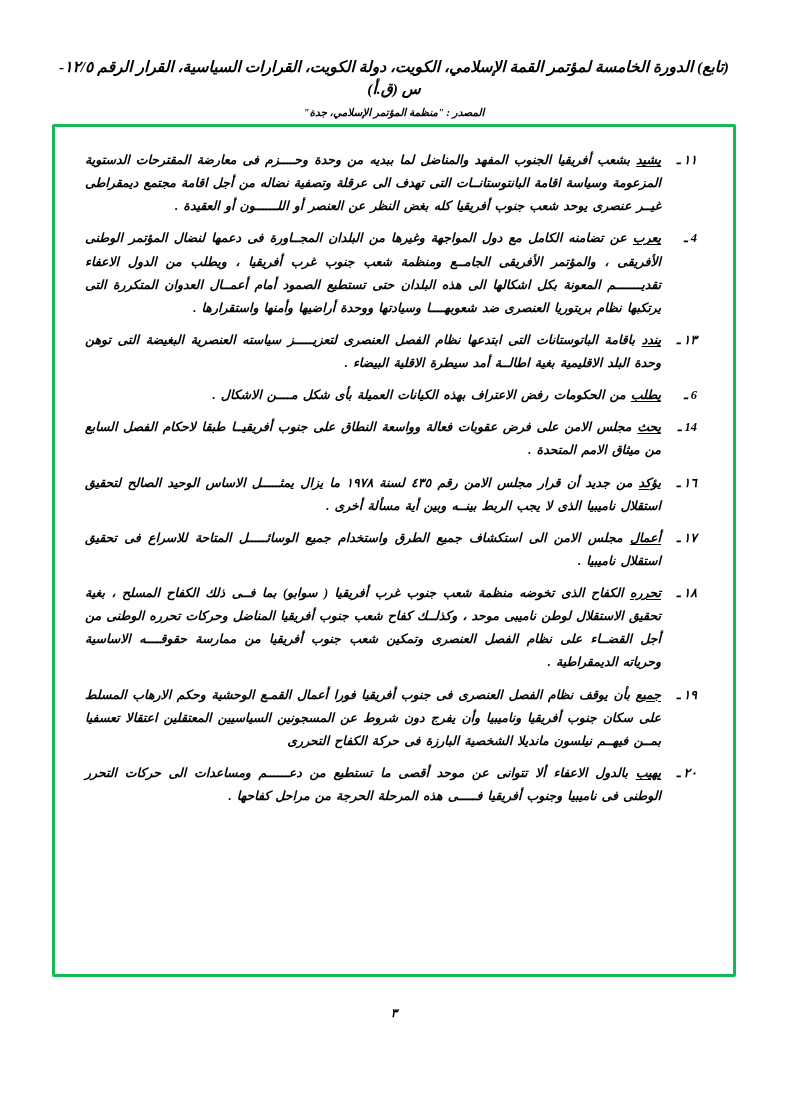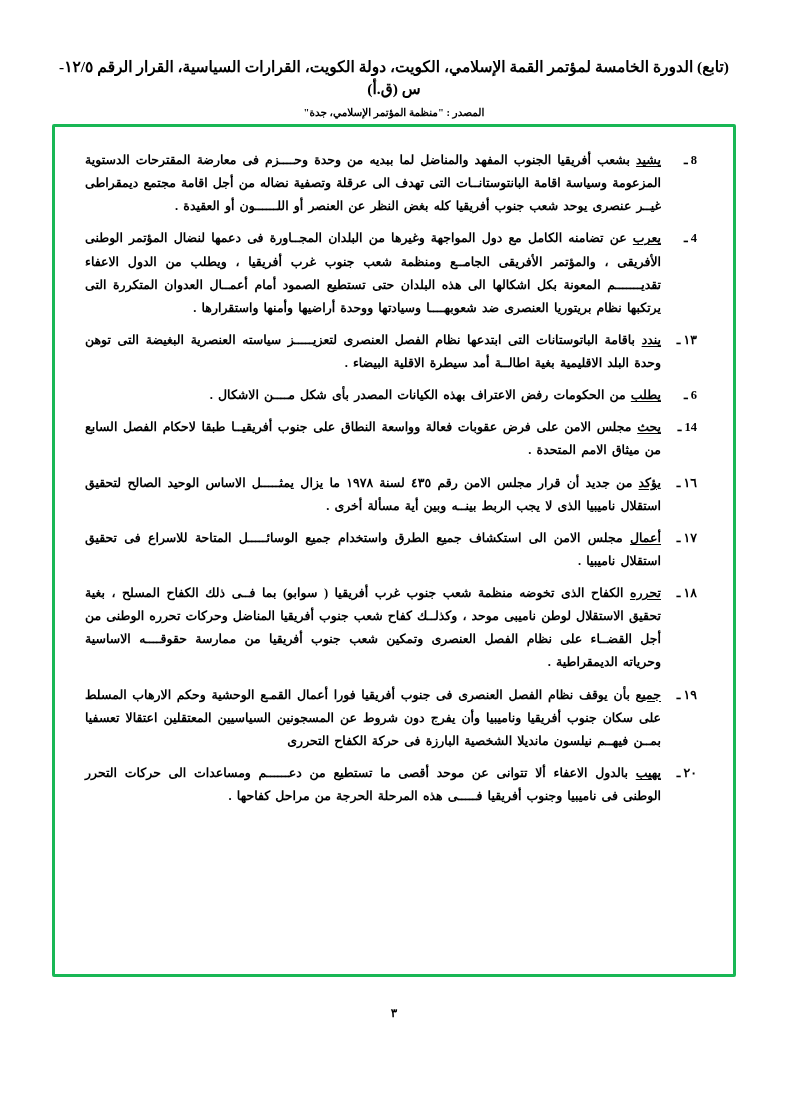--- a/index.html
+++ b/index.html
@@ -14,20 +14,21 @@
     color: #000000;
     position: relative;
     overflow: hidden;
   }
 
   .page {
     position: relative;
     width: 788px;
     height: 1099px;
     box-sizing: border-box;
+    font-style: italic;
   }
 
   
   .header {
     padding: 56px 52px 0 52px;
     text-align: center;
   }
   .header-title {
     font-size: 15.5px;
     font-weight: bold;
@@ -108,37 +109,37 @@
 
   <div class="header">
     <div class="header-title">(تابع) الدورة الخامسة لمؤتمر القمة الإسلامي، الكويت، دولة الكويت، القرارات السياسية، القرار الرقم ١٢/٥-س (ق.أ)</div>
     <div class="header-source">المصدر : "منظمة المؤتمر الإسلامي، جدة"</div>
   </div>
 
   <div class="frame">
     <div class="frame-inner">
 
       <div class="item">
-        <div class="item-num">8 ـ</div>
+        <div class="item-num">١١ ـ</div>
         <div class="item-body"><span class="verb">يشيد</span> <span>بشعب أفريقيا الجنوب المفهد والمناضل لما ببديه من وحدة وحــــزم فى معارضة المقترحات الدستوية المزعومة وسياسة اقامة البانتوستانــات التى تهدف الى عرقلة وتصفية نضاله من أجل اقامة مجتمع ديمقراطى غيــر عنصرى يوحد شعب جنوب أفريقيا كله بغض النظر عن العنصر أو اللــــــون أو العقيدة .</span></div>
       </div>
 
       <div class="item">
         <div class="item-num">4 ـ</div>
         <div class="item-body"><span class="verb">يعرب</span> <span>عن تضامنه الكامل مع دول المواجهة وغيرها من البلدان المجــاورة فى دعمها لنضال المؤتمر الوطنى الأفريقى ، والمؤتمر الأفريقى الجامــع ومنظمة شعب جنوب غرب أفريقيا ، ويطلب من الدول الاعفاء تقديـــــــم المعونة بكل اشكالها الى هذه البلدان حتى تستطيع الصمود أمام أعمــال العدوان المتكررة التى يرتكبها نظام بريتوريا العنصرى ضد شعوبهــــا وسيادتها ووحدة أراضيها وأمنها واستقرارها .</span></div>
       </div>
 
       <div class="item">
         <div class="item-num">١٣ ـ</div>
         <div class="item-body"><span class="verb">يندد</span> <span>باقامة الباتوستانات التى ابتدعها نظام الفصل العنصرى لتعزيـــــز سياسته العنصرية البغيضة التى توهن وحدة البلد الاقليمية بغية اطالــة أمد سيطرة الاقلية البيضاء .</span></div>
       </div>
 
       <div class="item">
         <div class="item-num">6 ـ</div>
-        <div class="item-body"><span class="verb">يطلب</span> <span>من الحكومات رفض الاعتراف بهذه الكيانات المصدر بأى شكل مــــن الاشكال .</span></div>
+        <div class="item-body"><span class="verb">يطلب</span> <span>من الحكومات رفض الاعتراف بهذه الكيانات العميلة بأى شكل مــــن الاشكال .</span></div>
       </div>
 
       <div class="item">
         <div class="item-num">14 ـ</div>
         <div class="item-body"><span class="verb">يحث</span> <span>مجلس الامن على فرض عقوبات فعالة وواسعة النطاق على جنوب أفريقيــا طبقا لاحكام الفصل السابع من ميثاق الامم المتحدة .</span></div>
       </div>
 
       <div class="item">
         <div class="item-num">١٦ ـ</div>
         <div class="item-body"><span class="verb">يؤكد</span> <span>من جديد أن قرار مجلس الامن رقم ٤٣٥ لسنة ١٩٧٨ ما يزال يمثـــــل الاساس الوحيد الصالح لتحقيق استقلال ناميبيا الذى لا يجب الربط بينــه وبين أية مسألة أخرى .</span></div>

